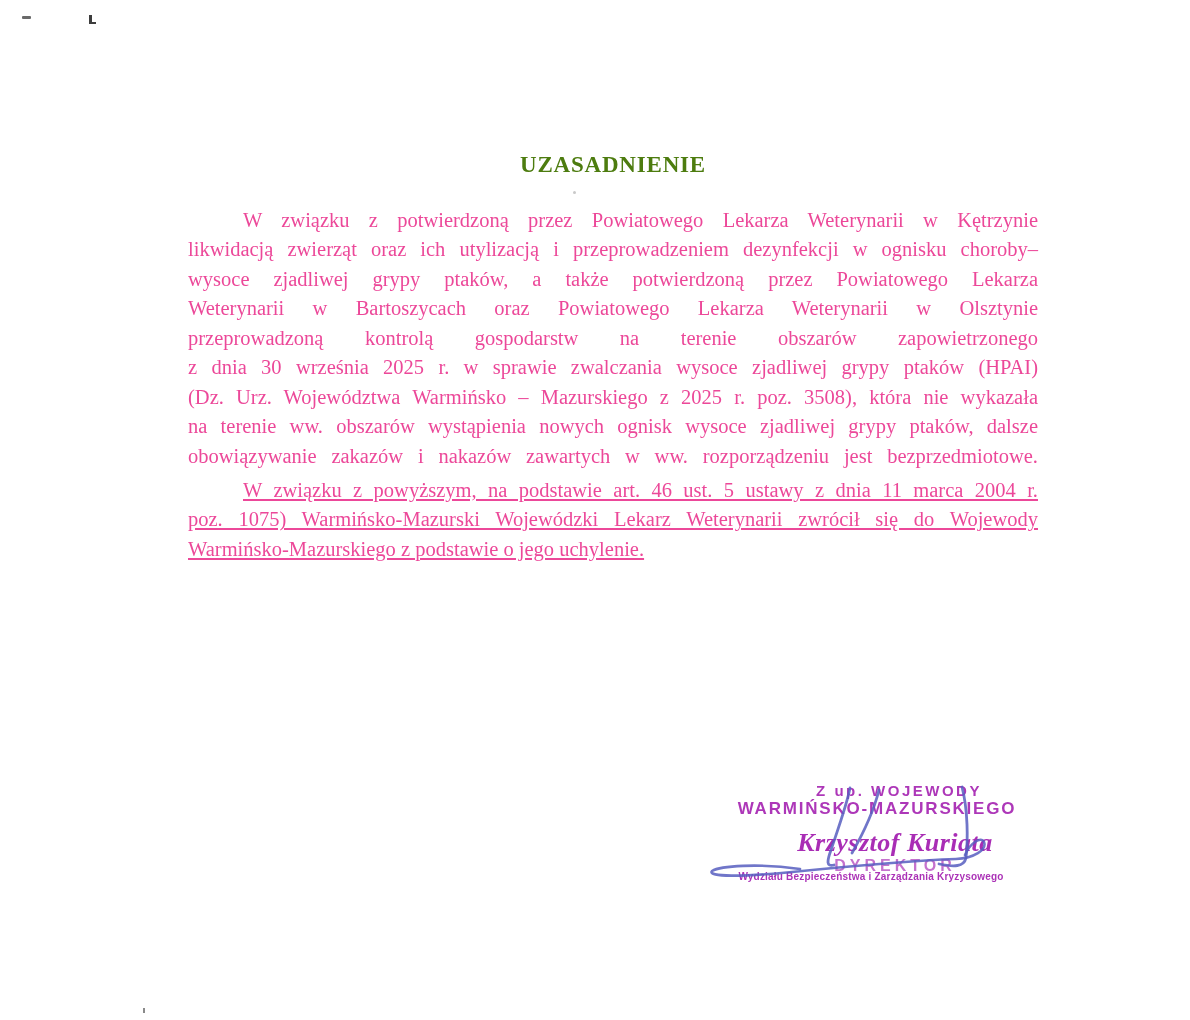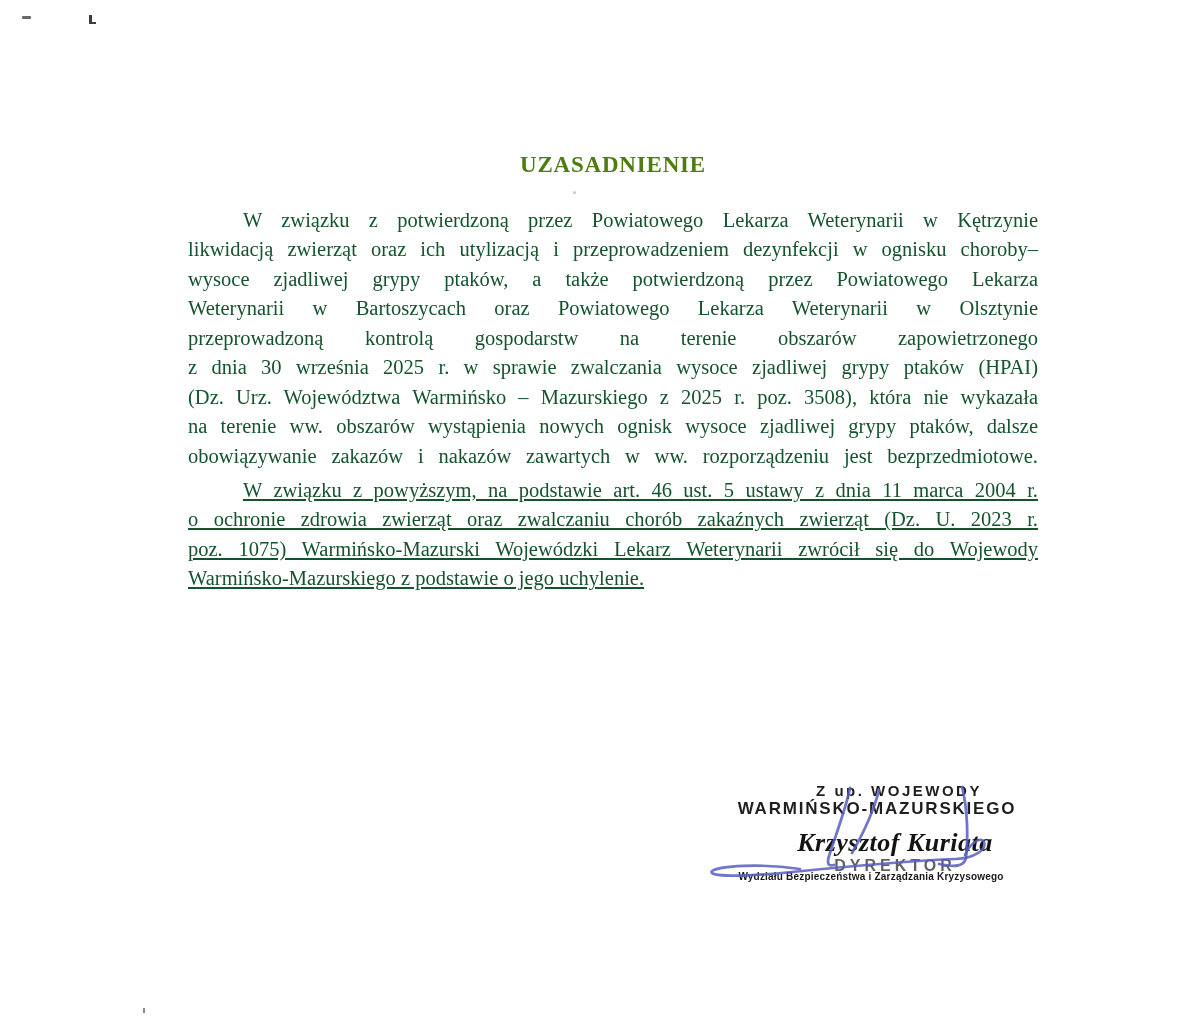--- a/index.html
+++ b/index.html
@@ -21,36 +21,36 @@
   .art-dot-bottom { left:143px; top:1008px; width:2px; height:5px; background:#8a8a8a; }
 
   .doc-title {
     position:absolute; left:188px; top:152px; width:850px;
     margin:0; text-align:center;
     font-size:23px; font-weight:bold; letter-spacing:0.8px;
     color:#4d7c0f;
   }
   .doc-body {
     position:absolute; left:188px; top:206px; width:850px;
-    font-size:20.5px; color:#14532d;
+    font-size:20.5px; color:#ec4899;
   }
   .line {
     height:29.45px; line-height:29.45px;
     text-align:justify; text-align-last:justify;
     overflow:visible; white-space:normal;
   }
   .line.indent { padding-left:55px; }
   .line.last { text-align-last:left; }
   .para2 { margin-top:5px;text-decoration:underline; }
 
   
   .stamp {
     position:absolute; left:700px; top:770px; width:330px; height:135px;
     font-family:"Liberation Sans", sans-serif;
-    color:#000000;
+    color:#a21caf;
   }
   .stamp-text { position:absolute; width:100%; text-align:center; opacity:0.88; }
   .st-l1 { top:12px;  font-size:15px; font-weight:bold; letter-spacing:2.5px; padding-left:34px; }
   .st-l2 { top:29px;  font-size:17px; font-weight:bold; letter-spacing:1.8px; padding-left:12px; }
   .st-name {
     top:58px; font-family:"Liberation Serif", serif;
     font-size:26px; font-weight:bold; font-style:italic;
     letter-spacing:0.5px; padding-left:30px; opacity:0.92;
   }
   .st-title { top:87px; font-size:16px; font-weight:bold; letter-spacing:4px; padding-left:30px; opacity:0.62; }
@@ -77,21 +77,20 @@
       <div class="line">wysoce zjadliwej grypy ptaków, a także potwierdzoną przez Powiatowego Lekarza</div>
       <div class="line">Weterynarii w Bartoszycach oraz Powiatowego Lekarza Weterynarii w Olsztynie</div>
       <div class="line">przeprowadzoną kontrolą gospodarstw na terenie obszarów zapowietrzonego</div>
       <div class="line">z dnia 30 września 2025 r. w sprawie zwalczania wysoce zjadliwej grypy ptaków (HPAI)</div>
       <div class="line">(Dz. Urz. Województwa Warmińsko – Mazurskiego z 2025 r. poz. 3508), która nie wykazała</div>
       <div class="line">na terenie ww. obszarów wystąpienia nowych ognisk wysoce zjadliwej grypy ptaków, dalsze</div>
       <div class="line">obowiązywanie zakazów i nakazów zawartych w ww. rozporządzeniu jest bezprzedmiotowe.</div>
     </div>
     <div class="para para2">
       <div class="line indent">W związku z powyższym, na podstawie art. 46 ust. 5 ustawy z dnia 11 marca 2004 r.</div>
-      <div class="line">o ochronie zdrowia zwierząt oraz zwalczaniu chorób zakaźnych zwierząt (Dz. U. 2023 r.</div>
       <div class="line">poz. 1075) Warmińsko-Mazurski Wojewódzki Lekarz Weterynarii zwrócił się do Wojewody</div>
       <div class="line last">Warmińsko-Mazurskiego z podstawie o jego uchylenie.</div>
     </div>
   </div>
 
   <div class="stamp">
     <div class="stamp-text st-l1">Z up. WOJEWODY</div>
     <div class="stamp-text st-l2">WARMIŃSKO-MAZURSKIEGO</div>
     <div class="stamp-text st-name">Krzysztof Kuriata</div>
     <div class="stamp-text st-title">DYREKTOR</div>

